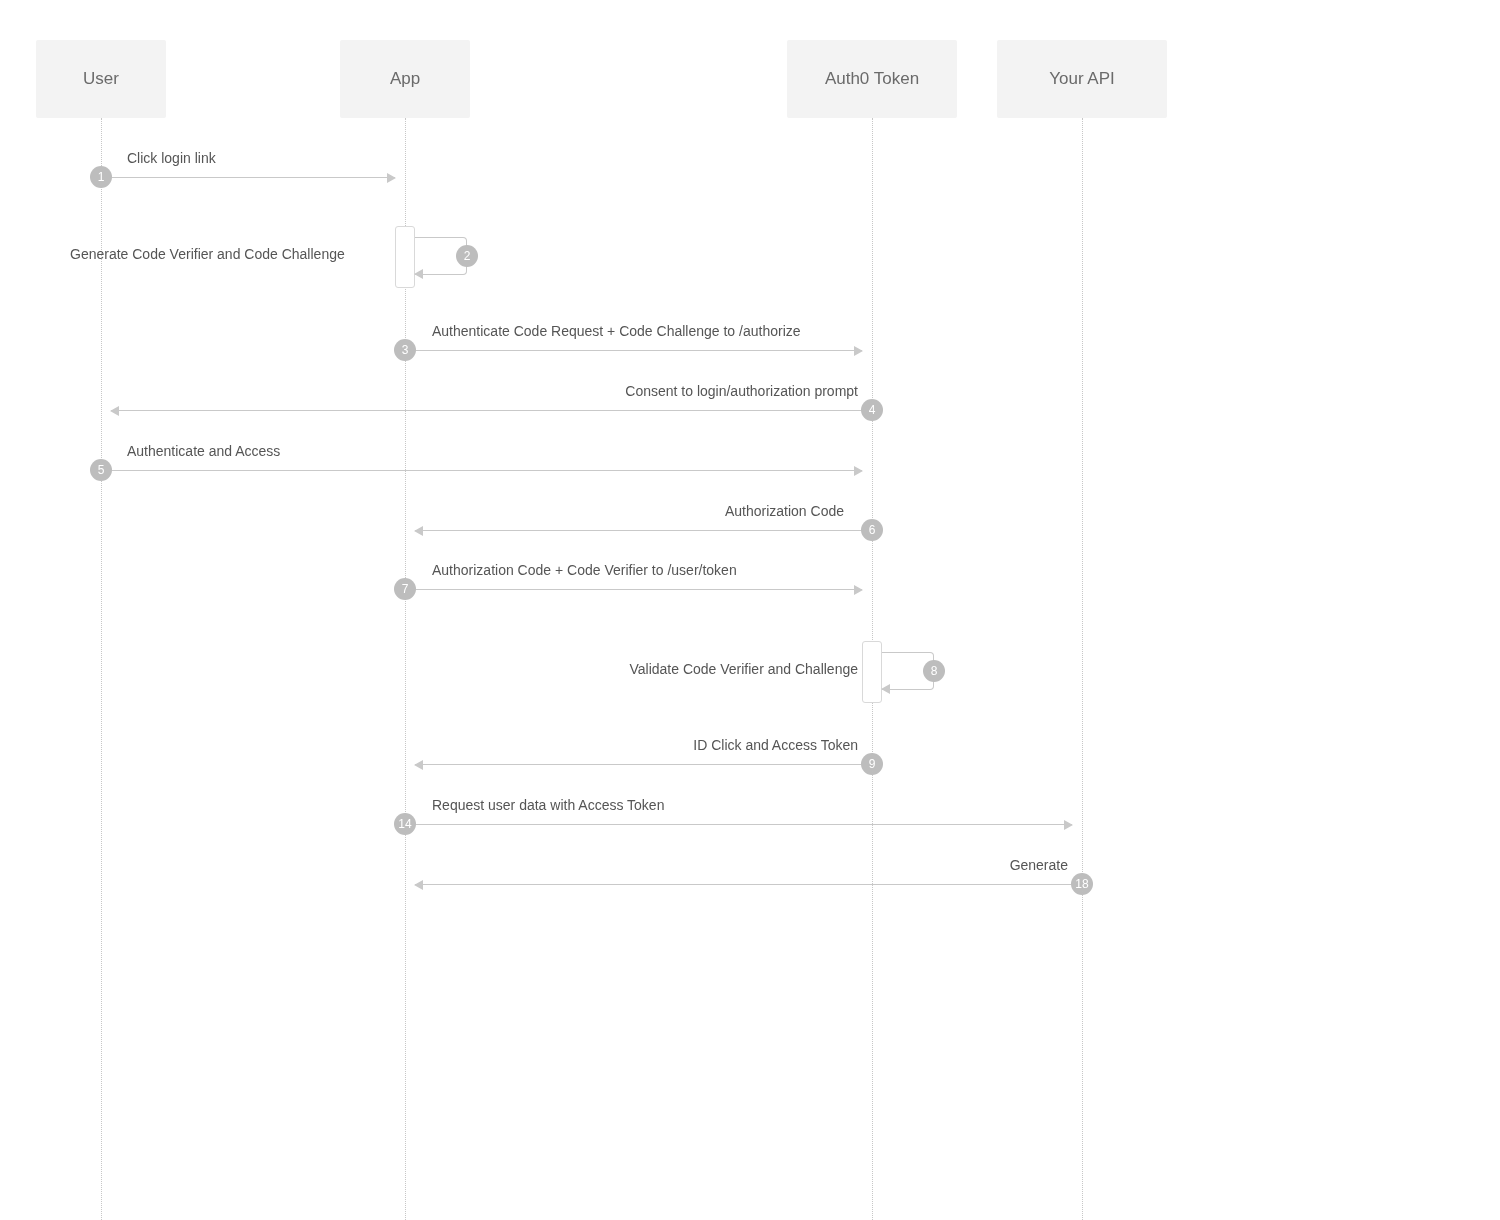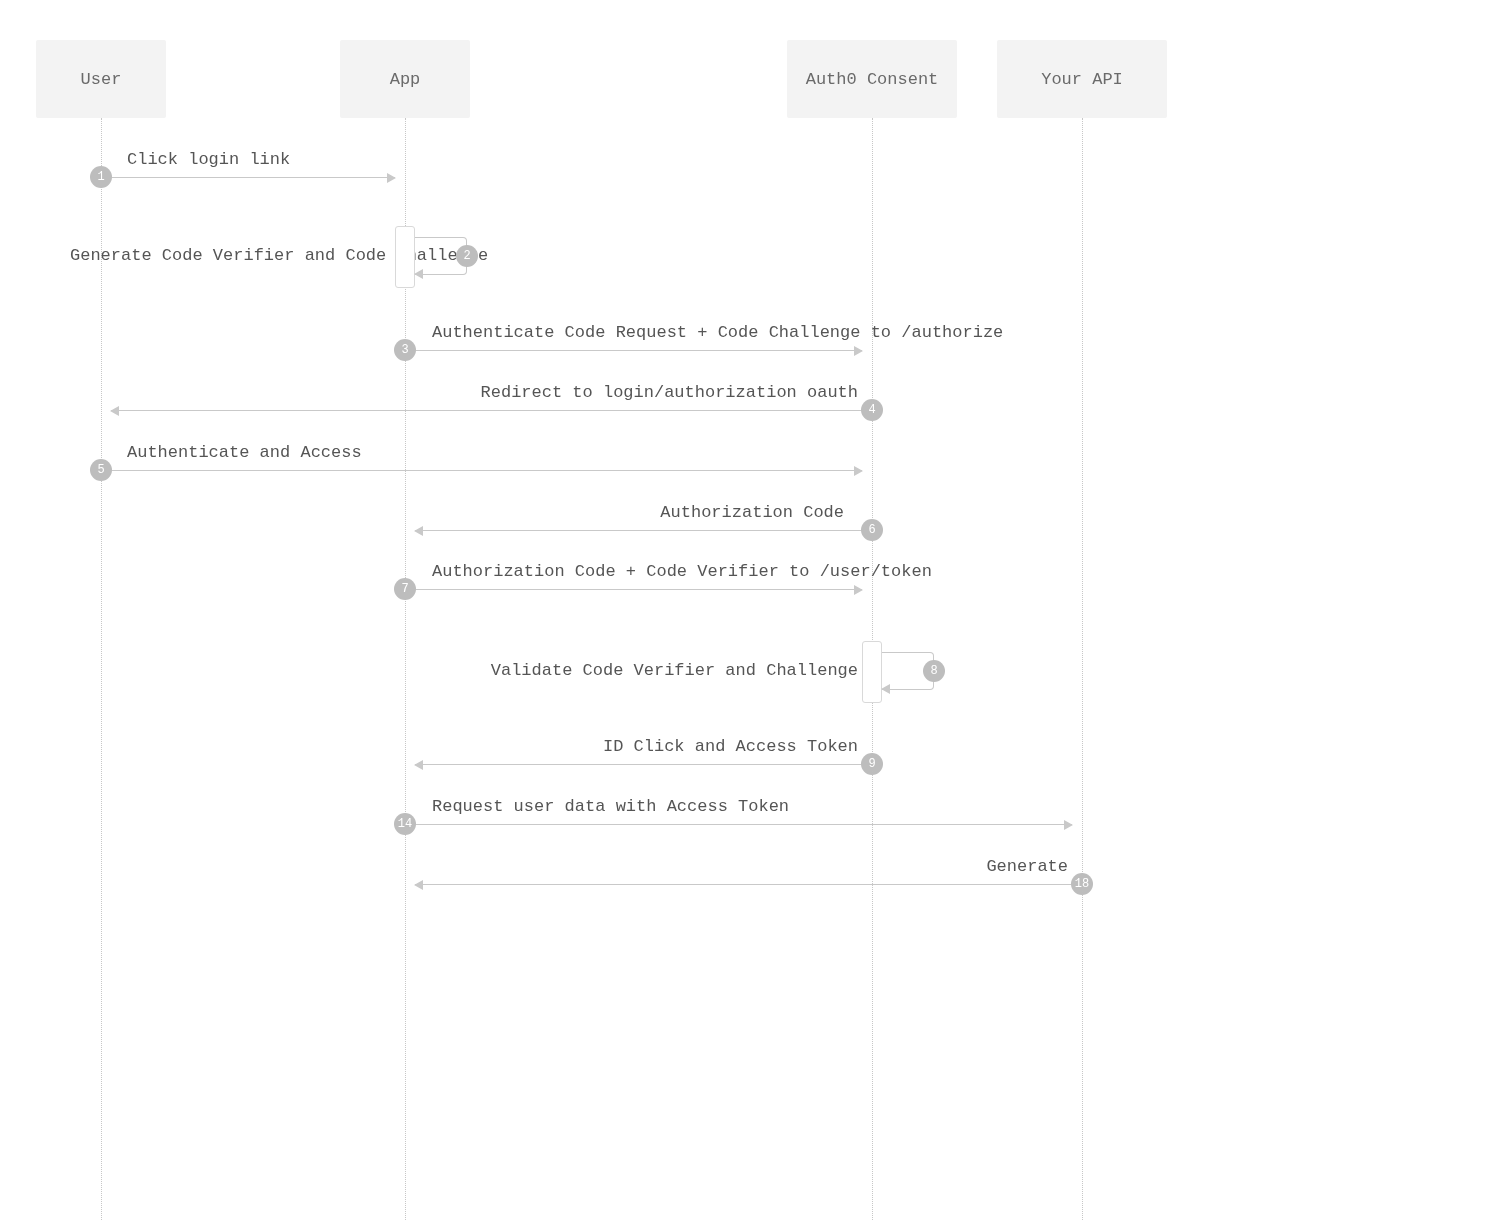--- a/index.html
+++ b/index.html
@@ -1,15 +1,15 @@
 <!DOCTYPE html>
 <html><head>
 <meta charset="utf-8">
 <style>
-  * { box-sizing: border-box; margin: 0; padding: 0; font-family: Liberation Mono, monospace; }
+  * { box-sizing: border-box; margin: 0; padding: 0; }
   body {
     font-family: -apple-system, BlinkMacSystemFont, "Segoe UI", Helvetica, Arial, sans-serif;
     background: #ffffff;
     color: #555;
     width: 1500px;
     height: 1220px;
     position: relative;
   }
   .lane-header {
     position: absolute;
@@ -26,21 +26,21 @@
   .lifeline {
     position: absolute;
     top: 118px;
     bottom: 0;
     width: 0;
     border-left: 1px dotted #c7c7c7;
   }
   .msg-label {
     position: absolute;
     color: #555;
-    font-size: 17px;
+    font-size: 14px;
     white-space: nowrap;
   }
   .arrow {
     position: absolute;
     height: 1px;
     background: #c9c9c9;
   }
   .arrow::after {
     content: "";
     position: absolute;
@@ -89,42 +89,42 @@
     border-top: 5px solid transparent;
     border-bottom: 5px solid transparent;
     border-right: 9px solid #c9c9c9;
   }
 </style>
 </head>
 <body>
 
 <div class="lane-header" style="left:36px;  width:130px">User</div>
 <div class="lane-header" style="left:340px; width:130px">App</div>
-<div class="lane-header" style="left:787px; width:170px">Auth0 Consent</div>
+<div class="lane-header" style="left:787px; width:170px">Auth0 Token</div>
 <div class="lane-header" style="left:997px; width:170px">Your API</div>
 
 <div class="lifeline" style="left:101px"></div>
 <div class="lifeline" style="left:405px"></div>
 <div class="lifeline" style="left:872px"></div>
 <div class="lifeline" style="left:1082px"></div>
 
 <div class="msg-label" style="left:127px; top:150px">Click login link</div>
 <div class="arrow right" style="left:112px; top:177px; width:283px"></div>
 <div class="badge" style="left:101px; top:177px">1</div>
 
 <div class="msg-label" style="left:70px; top:246px">Generate Code Verifier and Code Challenge</div>
 <div class="activation" style="left:405px; top:226px"></div>
 <div class="self-loop" style="left:415px; top:237px"></div>
 <div class="badge" style="left:467px; top:256px">2</div>
 
 <div class="msg-label" style="left:432px; top:323px">Authenticate Code Request + Code Challenge to /authorize</div>
 <div class="arrow right" style="left:416px; top:350px; width:446px"></div>
 <div class="badge" style="left:405px; top:350px">3</div>
 
-<div class="msg-label" style="right:642px; top:383px">Redirect to login/authorization oauth</div>
+<div class="msg-label" style="right:642px; top:383px">Consent to login/authorization prompt</div>
 <div class="arrow left" style="left:111px; top:410px; width:751px"></div>
 <div class="badge" style="left:872px; top:410px">4</div>
 
 <div class="msg-label" style="left:127px; top:443px">Authenticate and Access</div>
 <div class="arrow right" style="left:112px; top:470px; width:750px"></div>
 <div class="badge" style="left:101px; top:470px">5</div>
 
 <div class="msg-label" style="right:656px; top:503px">Authorization Code</div>
 <div class="arrow left" style="left:415px; top:530px; width:447px"></div>
 <div class="badge" style="left:872px; top:530px">6</div>

